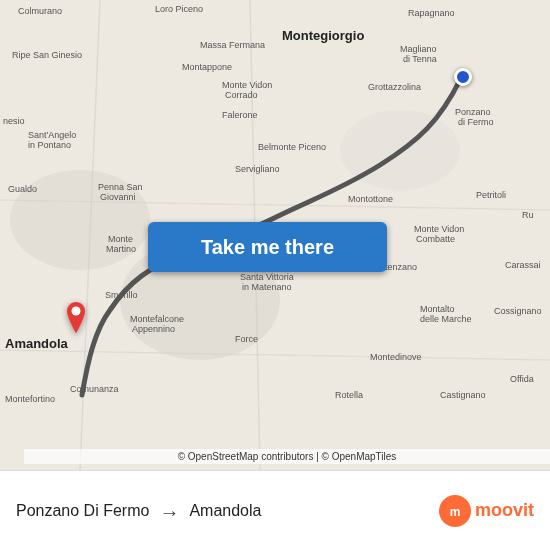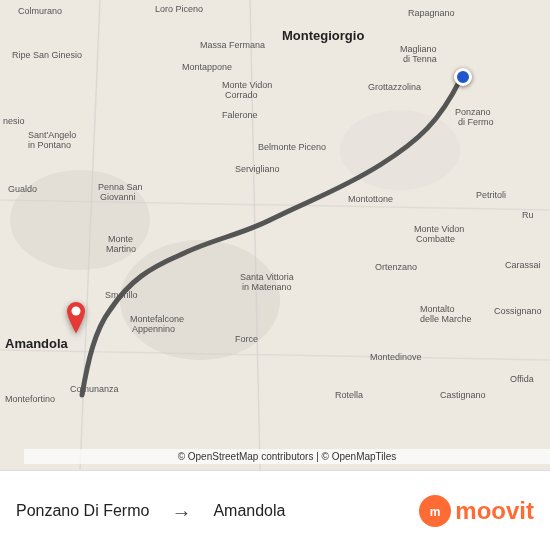--- a/index.html
+++ b/index.html
@@ -89,21 +89,21 @@
       display: flex;
       align-items: center;
       justify-content: space-between;
       padding: 0 16px;
       border-top: 1px solid #ddd;
     }
 
     #route-info {
       display: flex;
       align-items: center;
-      gap: 22px;
+      gap: 10px;
       font-size: 16px;
       font-weight: 500;
       color: #222;
     }
 
     #route-arrow {
       font-size: 20px;
       color: #444;
     }
 
@@ -120,21 +120,21 @@
       border-radius: 50%;
       display: flex;
       align-items: center;
       justify-content: center;
       color: white;
       font-size: 18px;
       font-weight: bold;
     }
 
     #moovit-logo .logo-text {
-      font-size: 24px;
+      font-size: 18px;
       font-weight: bold;
       color: #FF6B35;
     }
     .map-label-bold {
       font-size: 13px;
       fill: #222;
       font-weight: bold;
       font-family: Arial, sans-serif;
     }
     .map-label-sm {
@@ -221,20 +221,21 @@
 
     
     <div class="marker-dest">
       <svg viewBox="0 0 24 32" xmlns="http://www.w3.org/2000/svg">
         <path d="M12 0C7.58 0 4 3.58 4 8c0 5.5 8 20 8 20s8-14.5 8-20c0-4.42-3.58-8-8-8z" fill="#E53935"></path>
         <circle cx="12" cy="8" r="4" fill="white"></circle>
       </svg>
     </div>
 
     
+    <button id="take-me-there-btn">Take me there</button>
 
     
     <div id="attribution">© OpenStreetMap contributors | © OpenMapTiles</div>
   </div>
 
   <div id="bottom-bar">
     <div id="route-info">
       <span>Ponzano Di Fermo</span>
       <span id="route-arrow">→</span>
       <span>Amandola</span>

